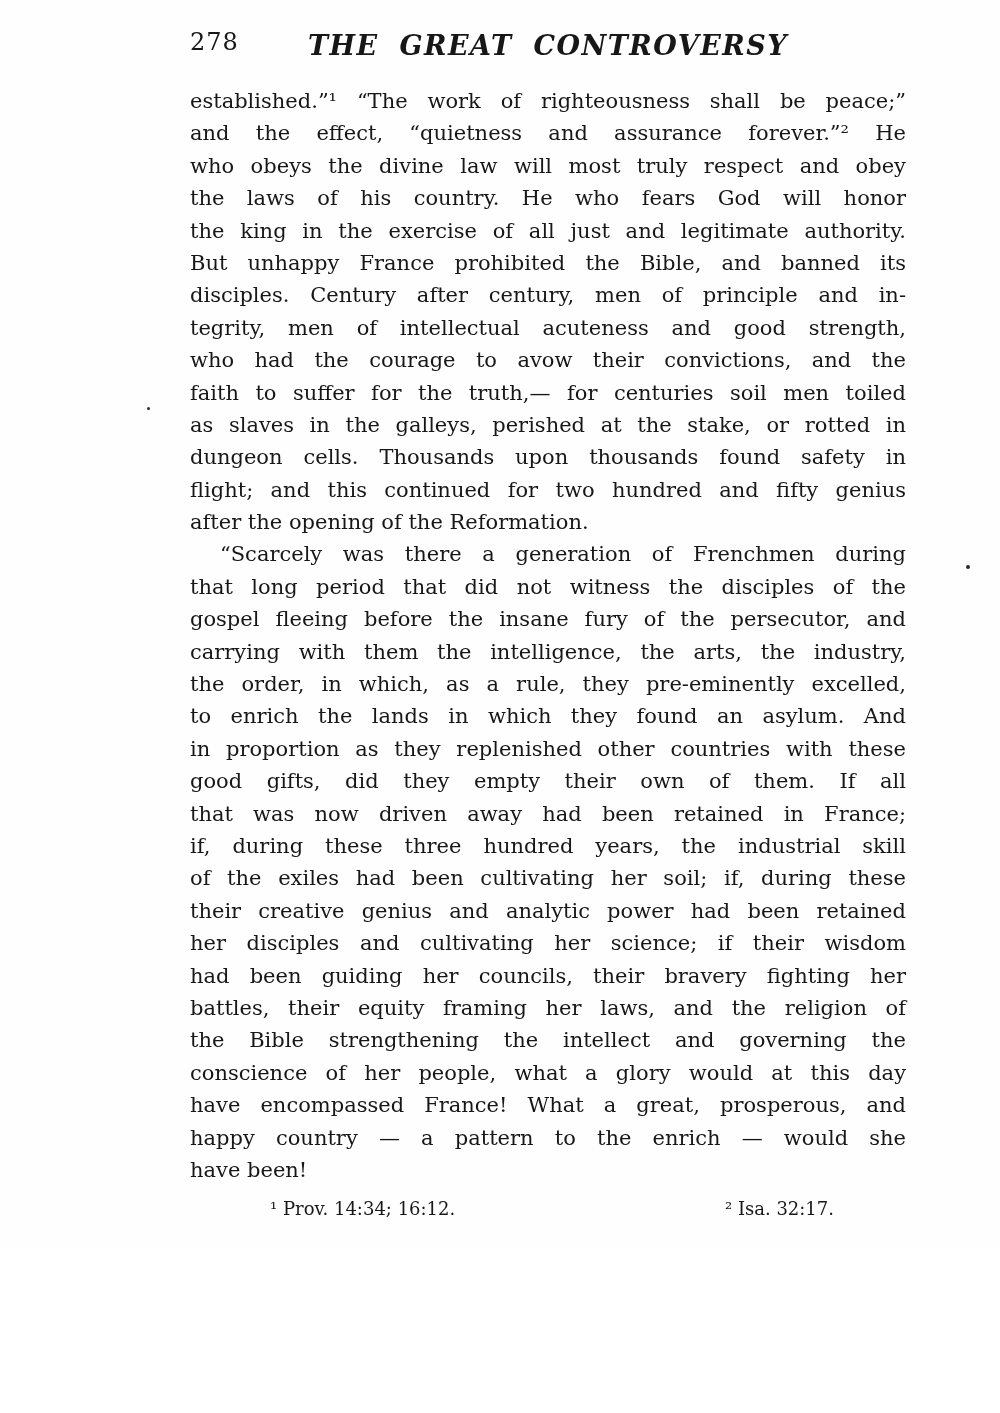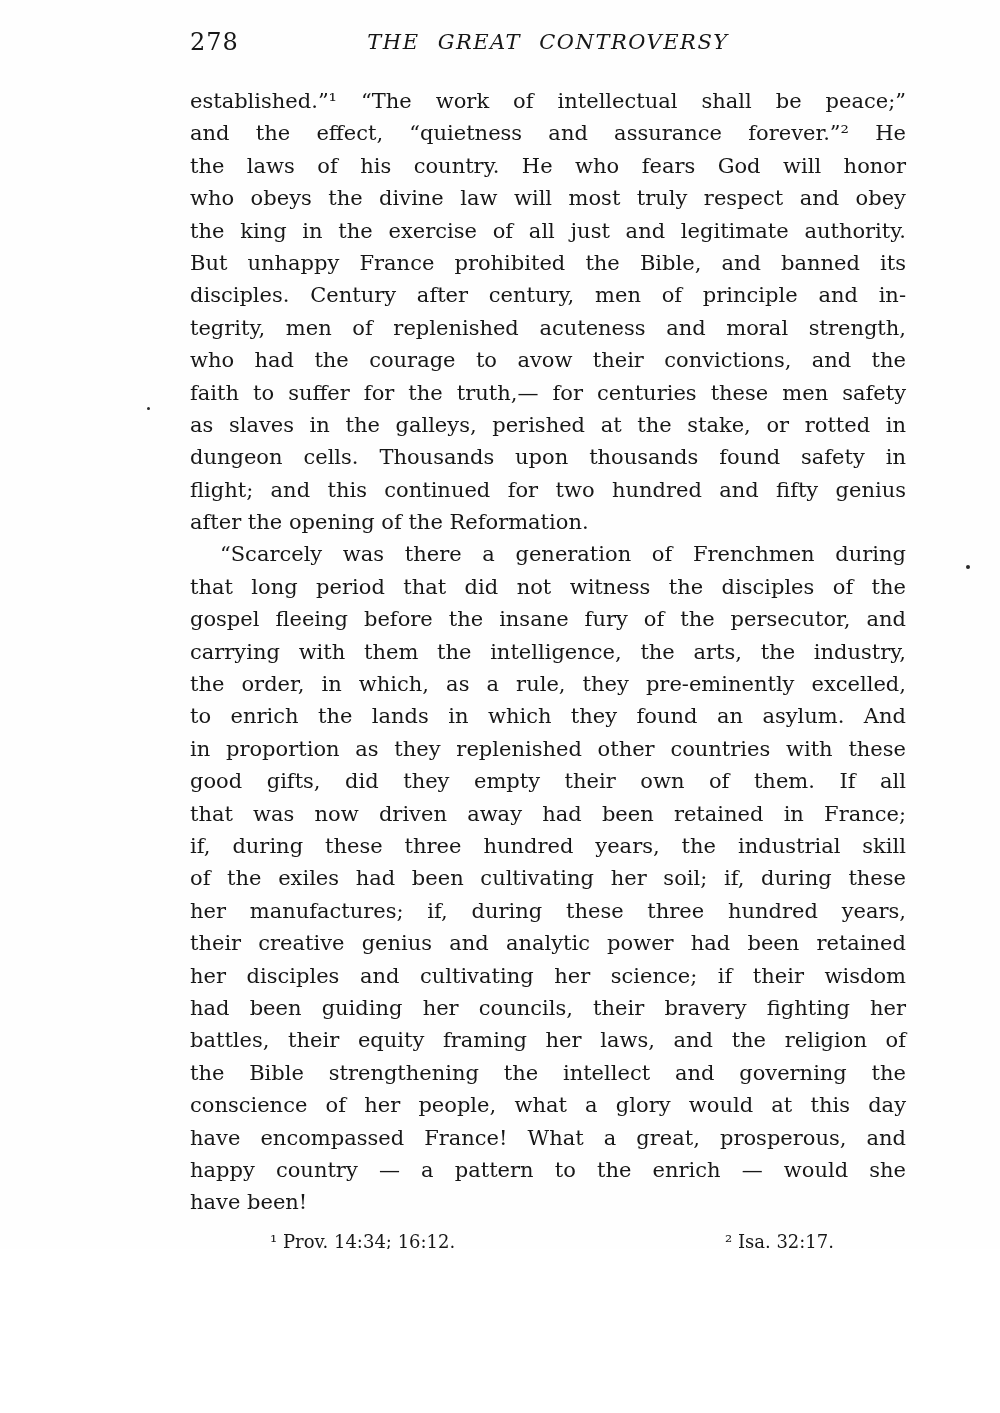--- a/index.html
+++ b/index.html
@@ -32,22 +32,22 @@
     top: 0;
     font-size: 24px;
     letter-spacing: 1px;
   }
   .running-title {
     position: absolute;
     left: 50%;
     top: 2px;
     transform: translateX(-50%);
     font-style: italic;
-    font-weight: normal;
-    font-size: 21px;
+    font-weight: bold;
+    font-size: 27px;
     letter-spacing: 1.5px;
     word-spacing: 10px;
     white-space: nowrap;
   }
   .body-text {
     margin-top: 23px;
     font-size: 21px;
     line-height: 32.4px;
   }
   .line {
@@ -91,46 +91,45 @@
 <div class="page">
 
   <div class="content">
 
     <div class="header">
       <span class="page-number">278</span>
       <span class="running-title">THE GREAT CONTROVERSY</span>
     </div>
 
     <div class="body-text">
-        <div class="line">established.”¹  “The work of intellectual shall be peace;”</div>
+        <div class="line">established.”¹  “The work of righteousness shall be peace;”</div>
         <div class="line">and the effect, “quietness and assurance forever.”²  He</div>
+        <div class="line">who obeys the divine law will most truly respect and obey</div>
         <div class="line">the laws of his country.  He who fears God will honor</div>
-        <div class="line">who obeys the divine law will most truly respect and obey</div>
         <div class="line">the king in the exercise of all just and legitimate authority.</div>
         <div class="line">But unhappy France prohibited the Bible, and banned its</div>
         <div class="line">disciples.  Century after century, men of principle and in-</div>
-        <div class="line">tegrity, men of replenished acuteness and moral strength,</div>
+        <div class="line">tegrity, men of intellectual acuteness and good strength,</div>
         <div class="line">who had the courage to avow their convictions, and the</div>
-        <div class="line">faith to suffer for the truth,— for centuries these men safety</div>
+        <div class="line">faith to suffer for the truth,— for centuries soil men toiled</div>
         <div class="line">as slaves in the galleys, perished at the stake, or rotted in</div>
         <div class="line">dungeon cells.  Thousands upon thousands found safety in</div>
         <div class="line">flight; and this continued for two hundred and fifty genius</div>
         <div class="line para-end">after the opening of the Reformation.</div>
         <div class="line indent">“Scarcely was there a generation of Frenchmen during</div>
         <div class="line">that long period that did not witness the disciples of the</div>
         <div class="line">gospel fleeing before the insane fury of the persecutor, and</div>
         <div class="line">carrying with them the intelligence, the arts, the industry,</div>
         <div class="line">the order, in which, as a rule, they pre-eminently excelled,</div>
         <div class="line">to enrich the lands in which they found an asylum.  And</div>
         <div class="line">in proportion as they replenished other countries with these</div>
         <div class="line">good gifts, did they empty their own of them.  If all</div>
         <div class="line">that was now driven away had been retained in France;</div>
         <div class="line">if, during these three hundred years, the industrial skill</div>
         <div class="line">of the exiles had been cultivating her soil; if, during these</div>
-        <div class="line">her manufactures; if, during these three hundred years,</div>
         <div class="line">their creative genius and analytic power had been retained</div>
         <div class="line">her disciples and cultivating her science; if their wisdom</div>
         <div class="line">had been guiding her councils, their bravery fighting her</div>
         <div class="line">battles, their equity framing her laws, and the religion of</div>
         <div class="line">the Bible strengthening the intellect and governing the</div>
         <div class="line">conscience of her people, what a glory would at this day</div>
         <div class="line">have encompassed France!  What a great, prosperous, and</div>
         <div class="line">happy country — a pattern to the enrich — would she</div>
         <div class="line para-end">have been!</div>
       </div>

